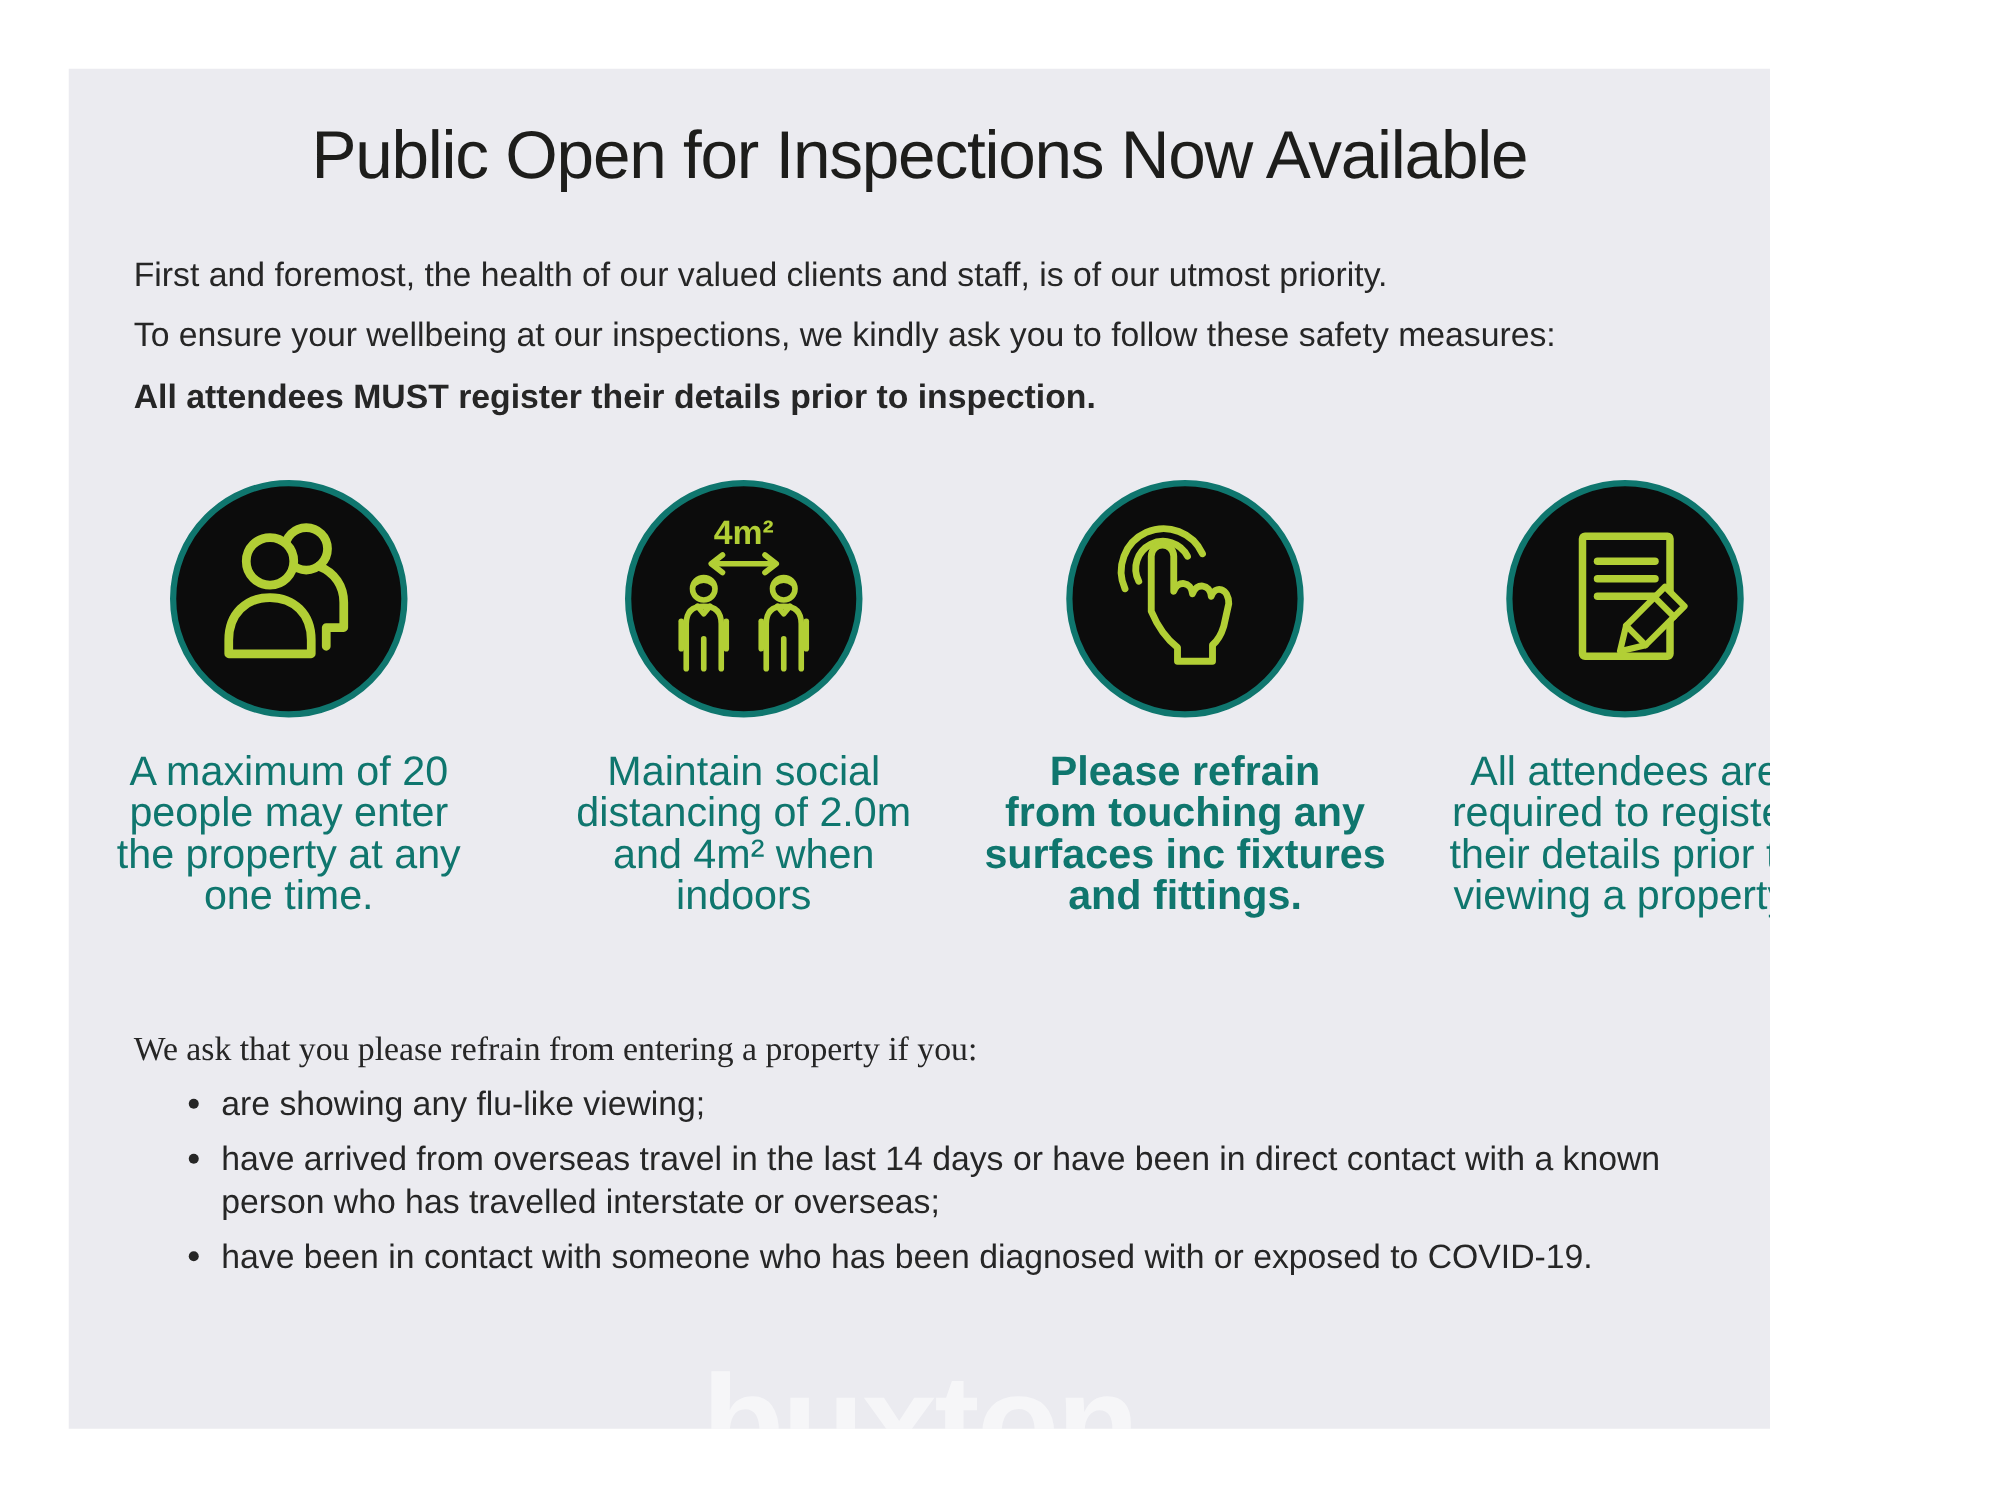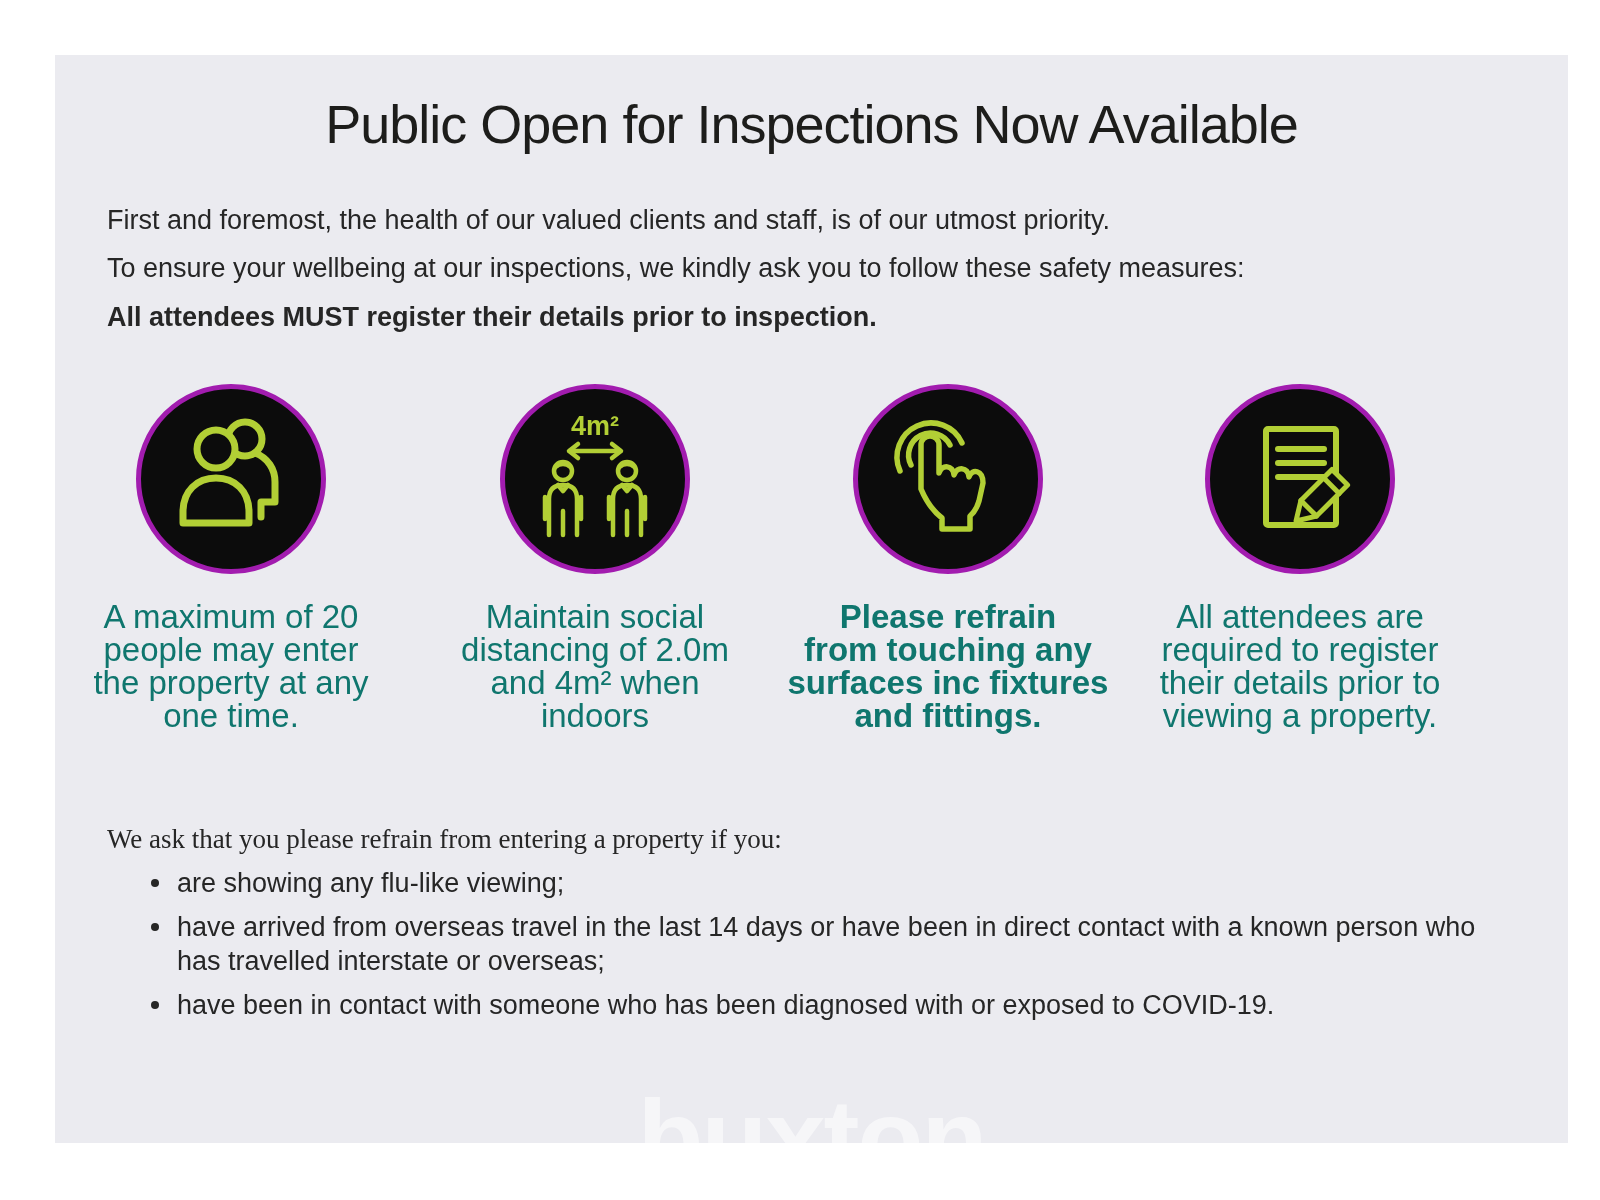--- a/index.html
+++ b/index.html
@@ -5,21 +5,21 @@
   html, body {
     margin: 0; padding: 0;
     width: 1600px; height: 1200px;
     background: #ffffff;
     font-family: "Liberation Sans", sans-serif;
     -webkit-font-smoothing: antialiased;
   }
   .card {
     position: absolute;
     left: 55px; top: 55px;
-    width: 1513px; height: 1088px;
+    width: 1361px; height: 1088px;
     background: #ebebf0;
     overflow: hidden;
   }
   .title {
     margin: 38px 0 0 0;
     text-align: center;
     font-size: 54px;
     font-weight: 500;
     letter-spacing: -1px;
     color: #1d1d1b;
@@ -42,21 +42,21 @@
     text-align: center;
   }
   .measure.m0 { left: -41px; }
   .measure.m1 { left: 323px; }
   .measure.m2 { left: 676px; font-weight: bold; }
   .measure.m3 { left: 1028px; }
   .circle {
     width: 180px; height: 180px;
     margin: 0 auto;
     background: #0c0c0c;
-    border: 5px solid #a21caf;
+    border: 5px solid #0f766e;
     border-radius: 50%;
   }
   .circle svg { display: block; }
   .caption {
     margin-top: 26px;
     font-size: 33px;
     line-height: 33px;
     white-space: pre-line;
     color: #0f766e;
   }

